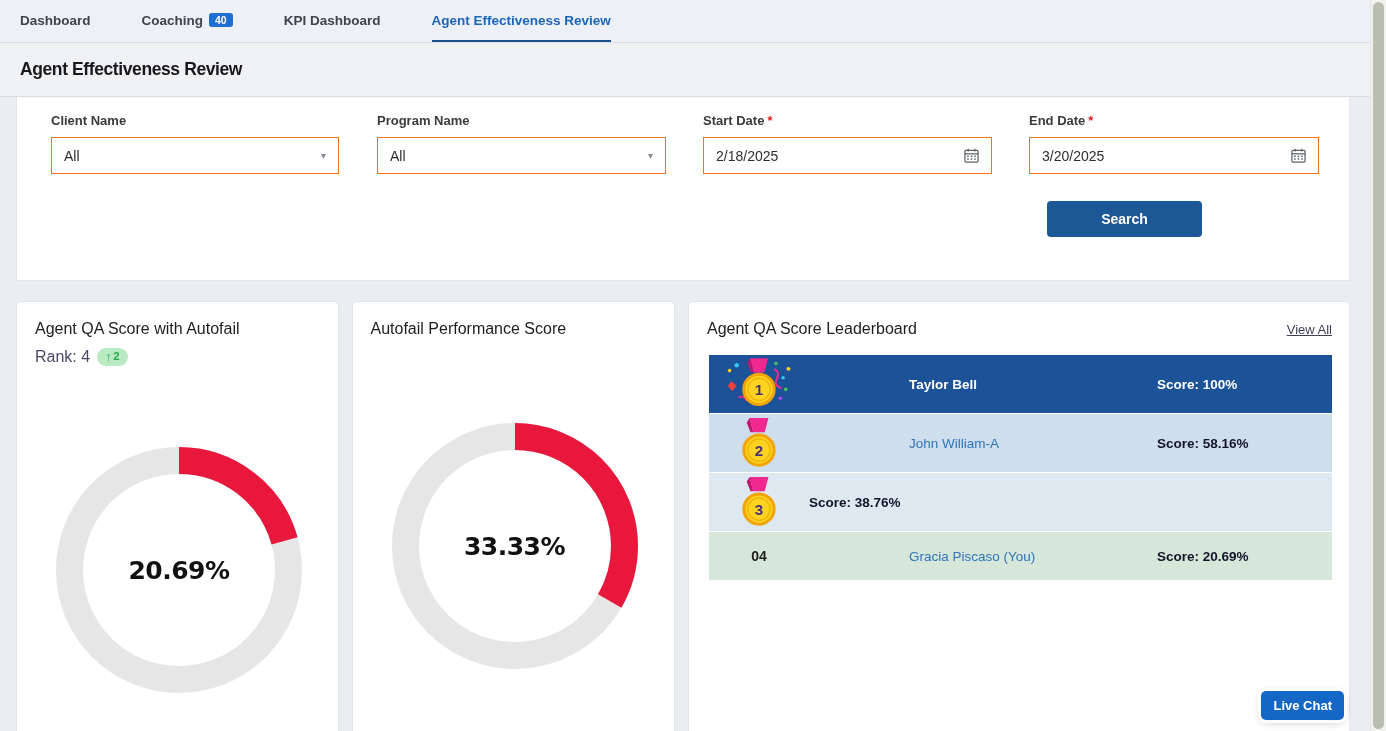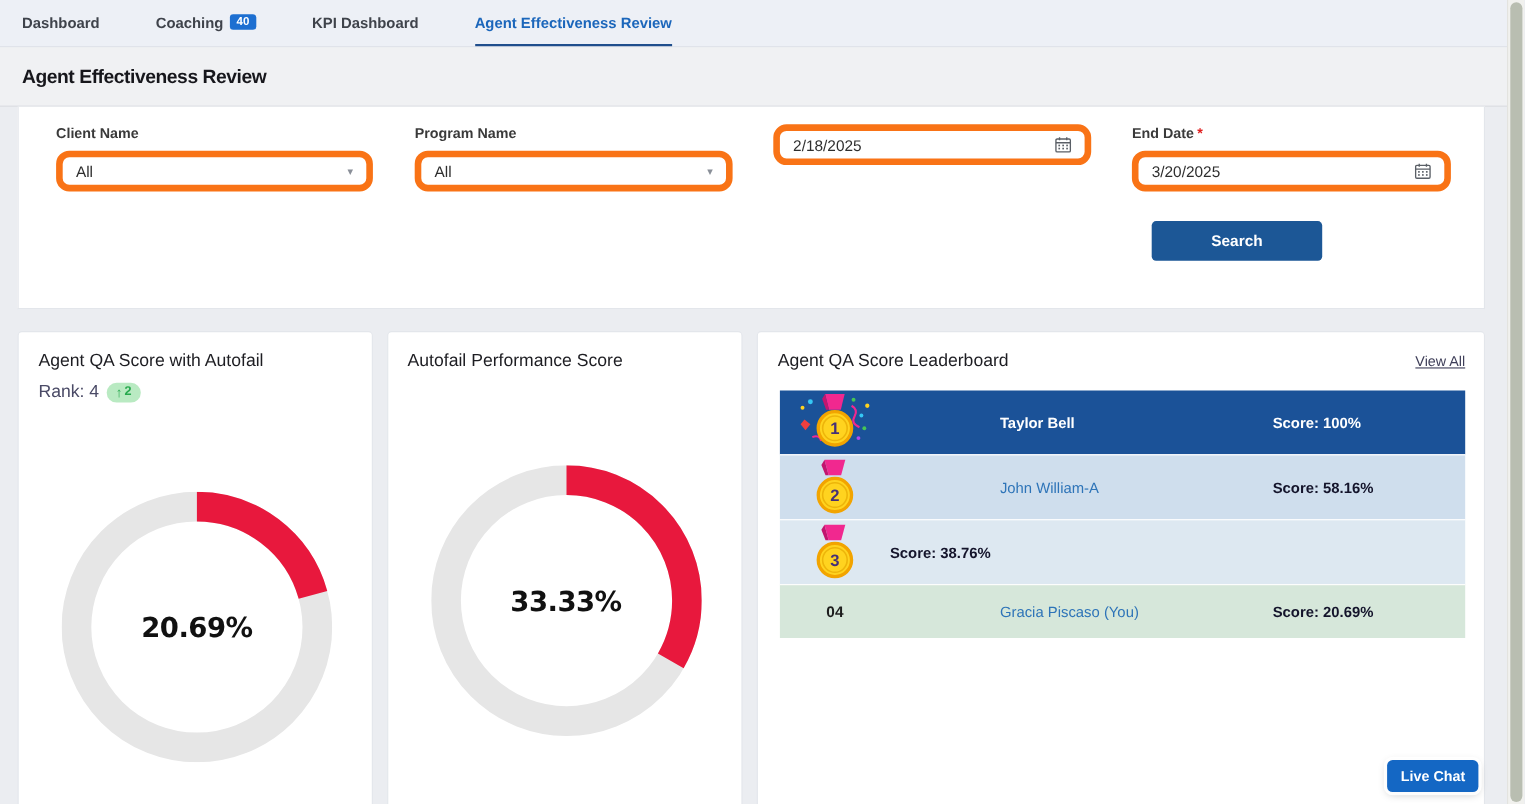--- a/index.html
+++ b/index.html
@@ -20,21 +20,21 @@
 
   
   .titleband { height:54px; background:#f0f1f3; border-bottom:1px solid #d9dbe0; display:flex; align-items:center; padding-left:20px; }
   .titleband h1 { font-size:17.5px; font-weight:700; letter-spacing:-0.4px; color:#17171c; }
 
   
   .filter-card { position:relative; margin:0 20px 0 16px; height:184px; background:#fff; border:1px solid #e3e6eb; border-top:none; }
   .field { position:absolute; }
   .field-label { font-size:13px; font-weight:700; color:#3a3a3a; margin-bottom:9px; }
   .req { color:#e02020; margin-left:3px; }
-  .selectbox, .datebox { height:37px; border:6px solid #f97316; border-radius:12px; background:#fff;
+  .selectbox, .datebox { height:37px; border:1px solid #f97316; border-radius:0; background:#fff;
     display:flex; align-items:center; padding:0 12px; font-size:14px; color:#2e2e2e; }
   .selectbox { justify-content:space-between; cursor:pointer; }
   .caret { font-size:10px; color:#8a8f98; }
   .datebox input { border:none; outline:none; flex:1; font-size:14px; color:#2e2e2e; font-family:"Liberation Sans",sans-serif; background:transparent; }
   .cal-icon { width:15px; height:15px; flex:0 0 auto; }
   .search-btn { position:absolute; left:1030px; top:104px; width:155px; height:36px; background:#1c5796; color:#fff;
     font-size:14px; font-weight:700; border:none; border-radius:4px; cursor:pointer; font-family:"Liberation Sans",sans-serif; }
 
   
   .cards { display:flex; gap:13px; margin:20px 20px 0 16px; }
@@ -114,20 +114,23 @@
       </div>
     </div>
     <div class="field" style="left:360px; top:16px; width:289px;">
       <div class="field-label">Program Name</div>
       <div class="selectbox">
         <span>All</span>
         <span class="caret">▾</span>
       </div>
     </div>
     <div class="field" style="left:686px; top:16px; width:289px;">
+      <div class="field-label">
+        <span>Start Date</span><span class="req">*</span>
+      </div>
       <div class="datebox">
         <input readonly="" value="2/18/2025" style="">
         <svg class="cal-icon" viewBox="0 0 16 16">
           <rect x="1" y="2.5" width="14" height="12.5" rx="1.2" fill="none" stroke="#5a5f66" stroke-width="1.3"></rect>
           <line x1="1" y1="6.2" x2="15" y2="6.2" stroke="#5a5f66" stroke-width="1.3"></line>
           <line x1="4.5" y1="0.8" x2="4.5" y2="3.8" stroke="#5a5f66" stroke-width="1.3"></line>
           <line x1="11.5" y1="0.8" x2="11.5" y2="3.8" stroke="#5a5f66" stroke-width="1.3"></line>
           <g fill="#5a5f66">
             <rect x="3.4" y="8" width="1.6" height="1.6"></rect>
               <rect x="7.2" y="8" width="1.6" height="1.6"></rect>

